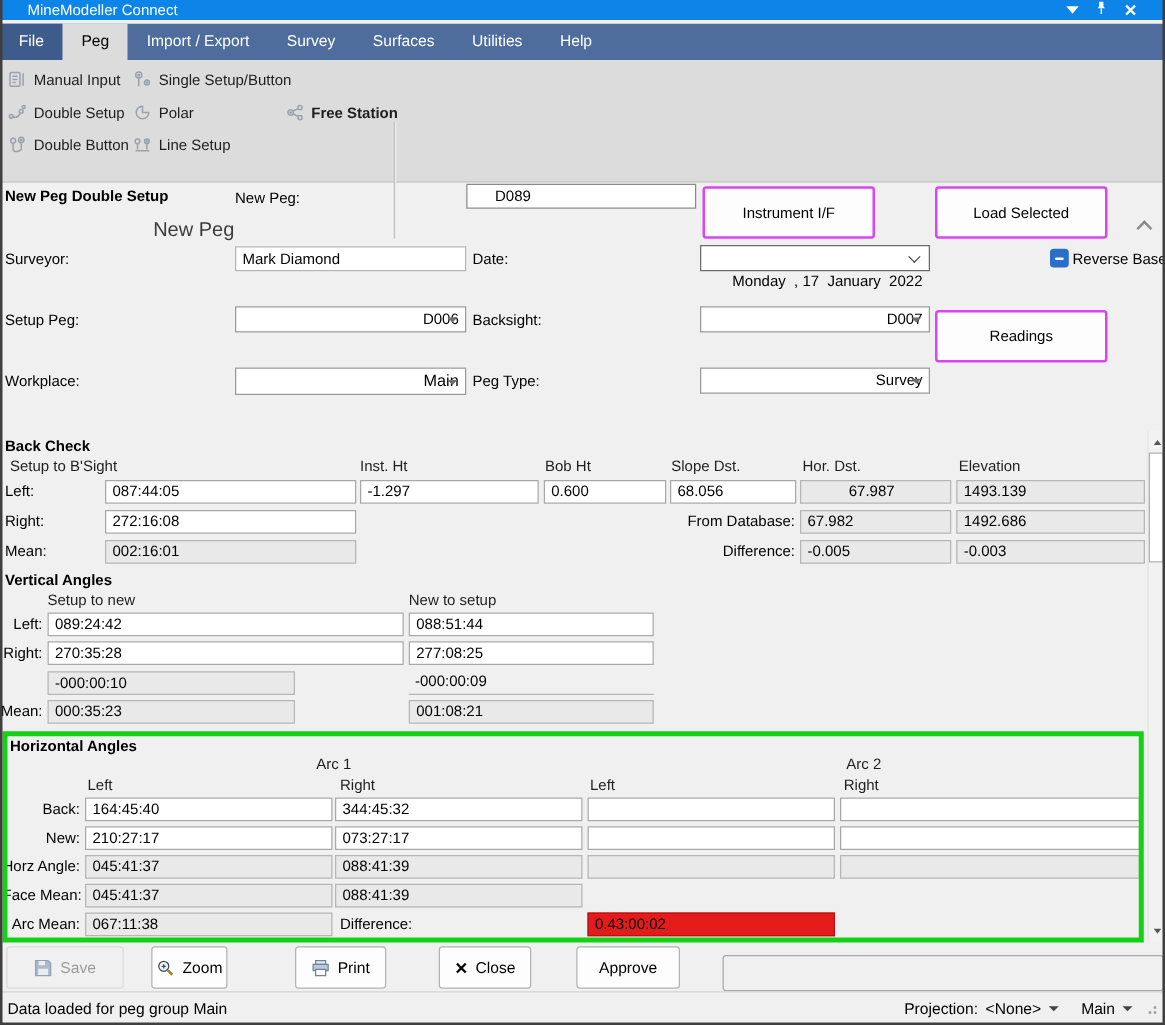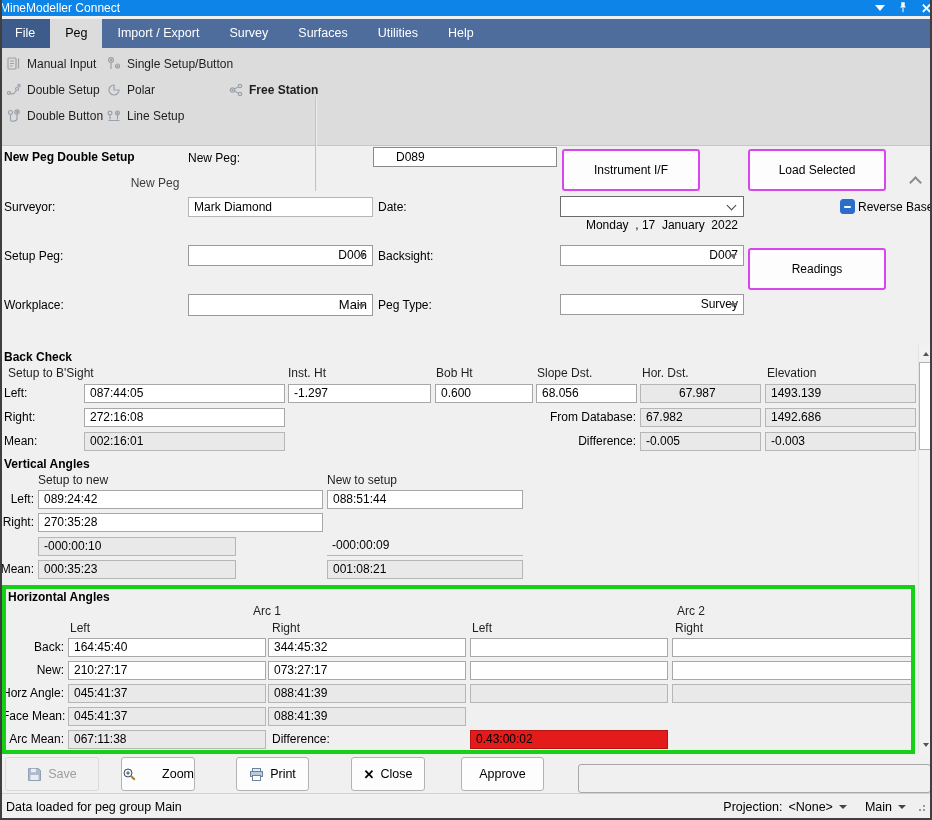--- a/index.html
+++ b/index.html
@@ -1,36 +1,36 @@
 <!DOCTYPE html>
 <html><head>
 <meta charset="utf-8">
 <style>
   html,body{margin:0;padding:0;background:#888;}
   .win{position:relative;width:932px;height:820px;background:#f0f0f0;
        font-family:"Liberation Sans",sans-serif;color:#000;overflow:hidden;}
   .frame{position:absolute;inset:0;border:2px solid #3f3f3f;border-top:none;pointer-events:none;z-index:60;}
   
   .titlebar{position:absolute;left:0;top:0;width:100%;height:16px;background:#0d84e8;
-            display:flex;align-items:center;padding:0 0;box-sizing:border-box;}
+            display:flex;align-items:center;padding:0 22px;box-sizing:border-box;}
   .titlebar .t{color:#fff;font-size:12px;font-weight:500;}
   .tb-icons{margin-left:auto;display:flex;align-items:center;gap:12px;}
   .tb-icons .ic{color:#fff;font-size:11px;line-height:1;cursor:default;}
   .tri-dn{width:0;height:0;border-left:5px solid transparent;border-right:5px solid transparent;border-top:6px solid #fff;}
   
   .tabbar{position:absolute;left:0;top:19px;width:100%;height:29px;background:#4e6d9d;display:flex;}
   .tab{color:#fff;font-size:12.5px;line-height:29px;padding:0 15px;cursor:default;}
   .tab.file{background:#3d5c8c;}
   .tab.sel{background:#dcdcdc;color:#000;}
   
   .ribbon{position:absolute;left:0;top:48px;width:100%;height:97px;background:#dcdcdc;border-bottom:1px solid #c6c6c6;}
   .rsep{position:absolute;left:315px;top:49px;width:1px;height:94px;background:#c2c2c2;box-shadow:1px 0 0 #ececec;}
   .ritem{position:absolute;height:20px;display:flex;align-items:center;gap:5px;font-size:12px;color:#1e1e1e;}
   .ricon{width:16px;height:16px;flex:0 0 16px;}
-  .rgroup{position:absolute;left:60px;top:128px;width:190px;text-align:center;font-size:12px;color:#3c3c3c;}
+  .rgroup{position:absolute;left:60px;top:128px;width:190px;text-align:center;font-size:16px;color:#3c3c3c;}
   .chevup{position:absolute;right:12px;top:130px;width:7px;height:7px;border-top:2px solid #8b8b8b;border-left:2px solid #8b8b8b;transform:rotate(45deg);cursor:default;}
   
   .lbl{position:absolute;font-size:12px;white-space:nowrap;}
   .bold{font-weight:bold;}
   .hdr{position:absolute;font-size:12px;color:#1f1f1f;white-space:nowrap;}
   .fld{position:absolute;height:19px;line-height:17px;background:#fff;border:1px solid #a8a8a8;
        font-size:12px;padding:0 5px;white-space:nowrap;overflow:hidden;box-sizing:border-box;}
   .ro{background:#e9e9e9;border-color:#b6b6b6;}
   .flat{background:transparent;border:none;border-bottom:1px solid #b6b6b6;}
   .redfld{background:#e31b1b;border-color:#b91212;}
@@ -245,20 +245,21 @@
   <div class="lbl bold" style="left:4px;top:457px;">Vertical Angles</div>
   <div class="hdr" style="left:38px;top:473px;">Setup to new</div>
   <div class="hdr" style="left:327px;top:473px;">New to setup</div>
 
   <div class="lbl" style="left:0px;top:492px;width:34px;text-align:right;">Left:</div>
   <div class="fld" style="left:38px;top:490px;width:285px;">089:24:42</div>
   <div class="fld" style="left:327px;top:490px;width:196px;">088:51:44</div>
 
   <div class="lbl" style="left:0px;top:515px;width:34px;text-align:right;">Right:</div>
   <div class="fld" style="left:38px;top:513px;width:285px;">270:35:28</div>
+  <div class="fld" style="left:327px;top:513px;width:196px;">277:08:25</div>
 
   <div class="lbl" style="left:0px;top:539px;width:34px;text-align:right;padding-left:48px;">Diff:</div>
   <div class="fld ro" style="left:38px;top:537px;width:198px;">-000:00:10</div>
   <div class="fld flat" style="left:327px;top:537px;width:196px;">-000:00:09</div>
 
   <div class="lbl" style="left:0px;top:562px;width:34px;text-align:right;">Mean:</div>
   <div class="fld ro" style="left:38px;top:560px;width:198px;">000:35:23</div>
   <div class="fld ro" style="left:327px;top:560px;width:196px;">001:08:21</div>
 
   <div class="lbl bold" style="left:8px;top:590px;">Horizontal Angles</div>
@@ -311,21 +312,21 @@
   <div class="btnAct disabled" style="left:5px;width:94px;">
     <span style="display:inline-flex;">
       <svg width="15" height="15" viewBox="0 0 15 15">
           <path d="M1.5 1.5h10l2 2v10h-12z" fill="#aeb9cc" stroke="#93a0b4"></path>
           <rect x="4" y="1.8" width="5" height="3.4" fill="#e9edf2"></rect>
           <rect x="3.5" y="8" width="8" height="5" fill="#e9edf2"></rect>
         </svg>
     </span>
     <span>Save</span>
   </div>
-  <div class="btnAct" style="left:121px;width:74px;justify-content:space-between;">
+  <div class="btnAct" style="left:121px;width:61px;">
     <span style="display:inline-flex;">
       <svg width="15" height="15" viewBox="0 0 15 15" fill="none">
           <circle cx="6" cy="6" r="4" stroke="#3c4c5c" fill="#eef3f8"></circle>
           <path d="M4.3 6h3.4M6 4.3v3.4" stroke="#3c4c5c"></path>
           <path d="M9.2 9.2l3.6 3.6" stroke="#a5802a" stroke-width="2"></path>
         </svg>
     </span>
     <span>Zoom</span>
   </div>
   <div class="btnAct" style="left:236px;width:73px;">

